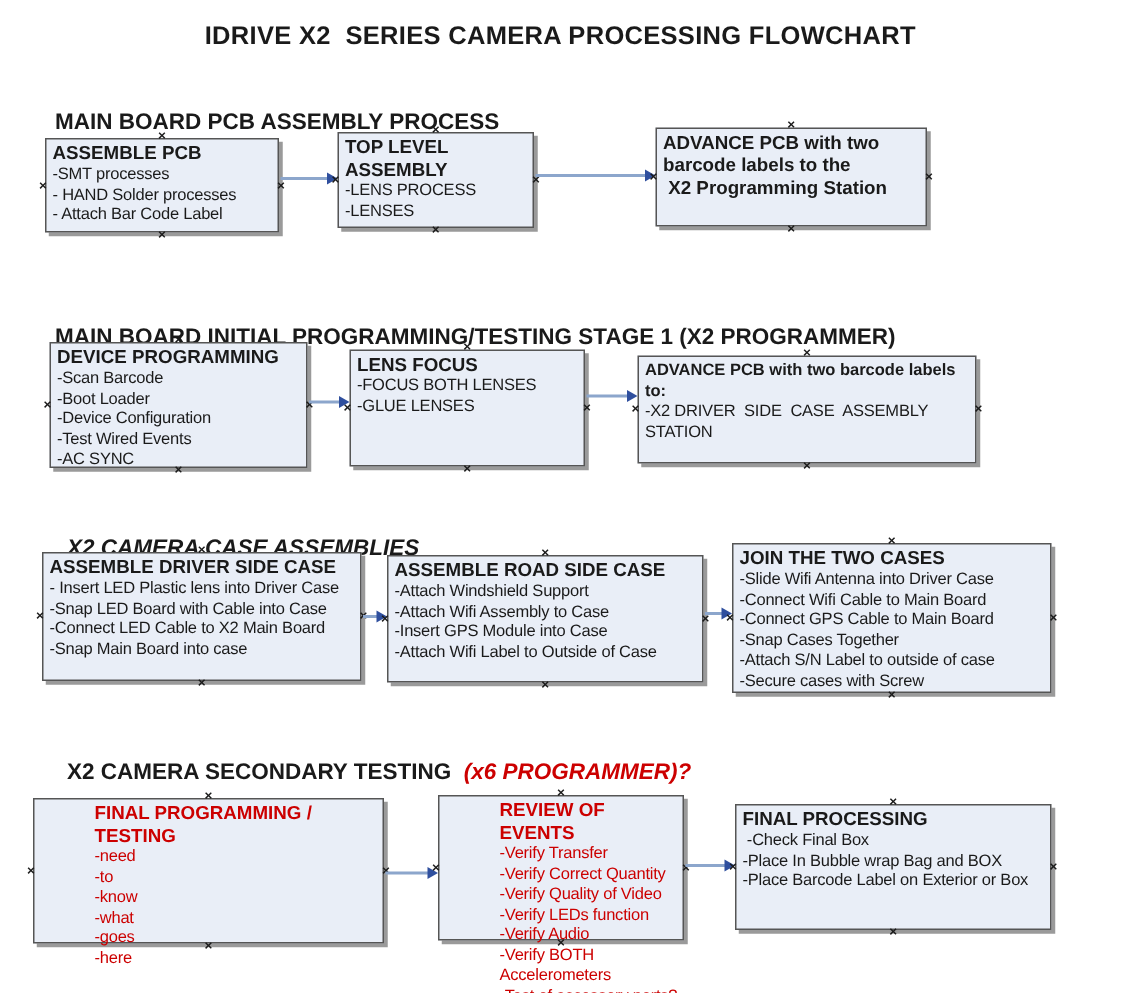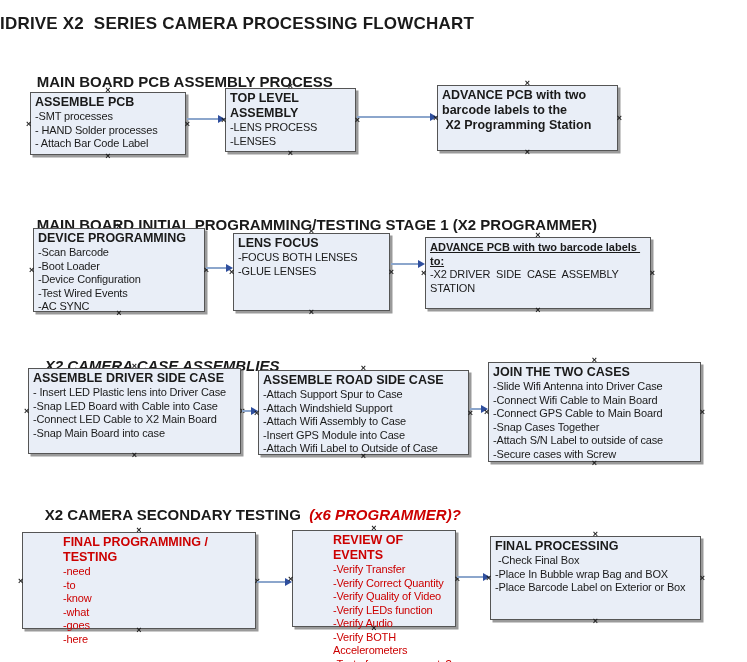--- a/index.html
+++ b/index.html
@@ -1,30 +1,30 @@
 <!DOCTYPE html>
 <html style="--box-fill: #e9eef7; --box-border: #555555; --box-shadow: #9a9a9a; --arrow-line: #8ca6cc; --arrow-head: #2f4f9e; --red-text: #cc0000; --black-text: #1a1a1a;"><head>
 <meta charset="utf-8">
 <style>
   html,body{margin:0;padding:0;background:#ffffff;}
   body{width:747px;height:662px;font-family:"Liberation Sans","DejaVu Sans",sans-serif;color:var(--black-text,#1a1a1a);}
   .canvas{position:relative;width:747px;height:662px;background:#fff;overflow:hidden;}
 
-  .chart-title{position:absolute;left:0;top:14px;width:747px;text-align:left;
+  .chart-title{position:absolute;left:0;top:14px;width:747px;text-align:center;
     font-size:17px;font-weight:bold;letter-spacing:.2px;white-space:pre;}
 
   .section-header{position:absolute;font-size:15px;font-weight:bold;white-space:pre;}
   .section-header .red{color:var(--red-text,#cc0000);font-style:italic;}
 
   .box{position:absolute;background:var(--box-fill,#e9eef7);
     border:1.5px solid var(--box-border,#555555);
     box-shadow:2.5px 2.5px 0 var(--box-shadow,#9a9a9a);
     padding:2px 3px 0 4px;box-sizing:border-box;overflow:visible;}
   .box-title{font-size:12.5px;font-weight:bold;line-height:15px;white-space:pre-wrap;}
-  .box-title.small-title{font-size:11px;line-height:14px;text-decoration:underline;}
+  .box-title.small-title{font-size:11px;line-height:14px;}
   .box-line{font-size:11px;line-height:13.5px;letter-spacing:-0.15px;white-space:pre-wrap;}
   .box--red .box-title,.box--red .box-line{color:var(--red-text,#cc0000);margin-left:36px;}
 
   .handle{position:absolute;font-size:9px;line-height:9px;color:#1a1a1a;font-weight:bold;
     pointer-events:none;}
   .h-t{top:-7px;left:50%;transform:translateX(-50%);}
   .h-b{bottom:-7px;left:50%;transform:translateX(-50%);}
   .h-l{left:-5px;top:50%;transform:translateY(-50%);}
   .h-r{right:-5px;top:50%;transform:translateY(-50%);}
 
@@ -161,21 +161,20 @@
   </div>
 
   <div class="arrow" style="left:242px;top:406px;width:16px;">
     <div class="arrow-line"></div>
     <div class="arrow-head"></div>
   </div>
 
   <div class="box" style="left:258px;top:370px;width:211px;height:85px;">
     <div class="box-title">ASSEMBLE ROAD SIDE CASE</div>
     <div>
-        <div class="box-line">-Attach Support Spur to Case</div>
         <div class="box-line">-Attach Windshield Support</div>
         <div class="box-line">-Attach Wifi Assembly to Case</div>
         <div class="box-line">-Insert GPS Module into Case</div>
         <div class="box-line">-Attach Wifi Label to Outside of Case</div>
       </div>
     <span class="handle h-t">×</span>
     <span class="handle h-b">×</span>
     <span class="handle h-l">×</span>
     <span class="handle h-r">×</span>
   </div>

